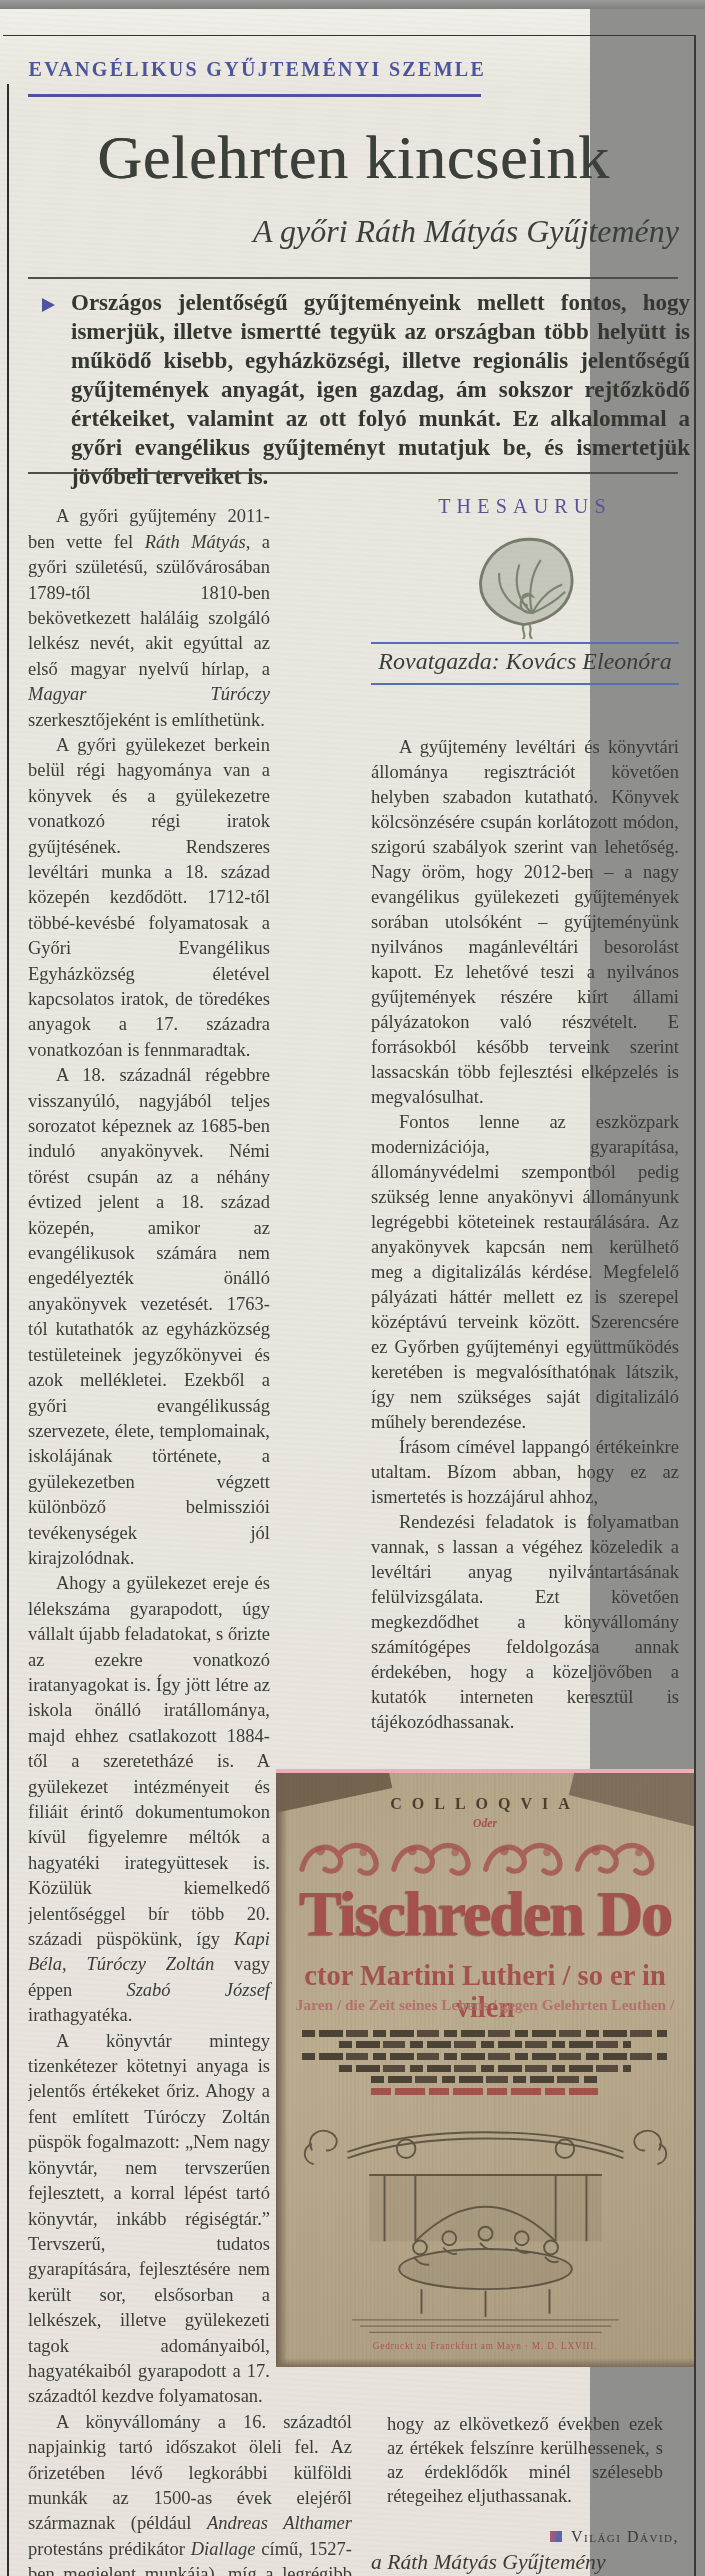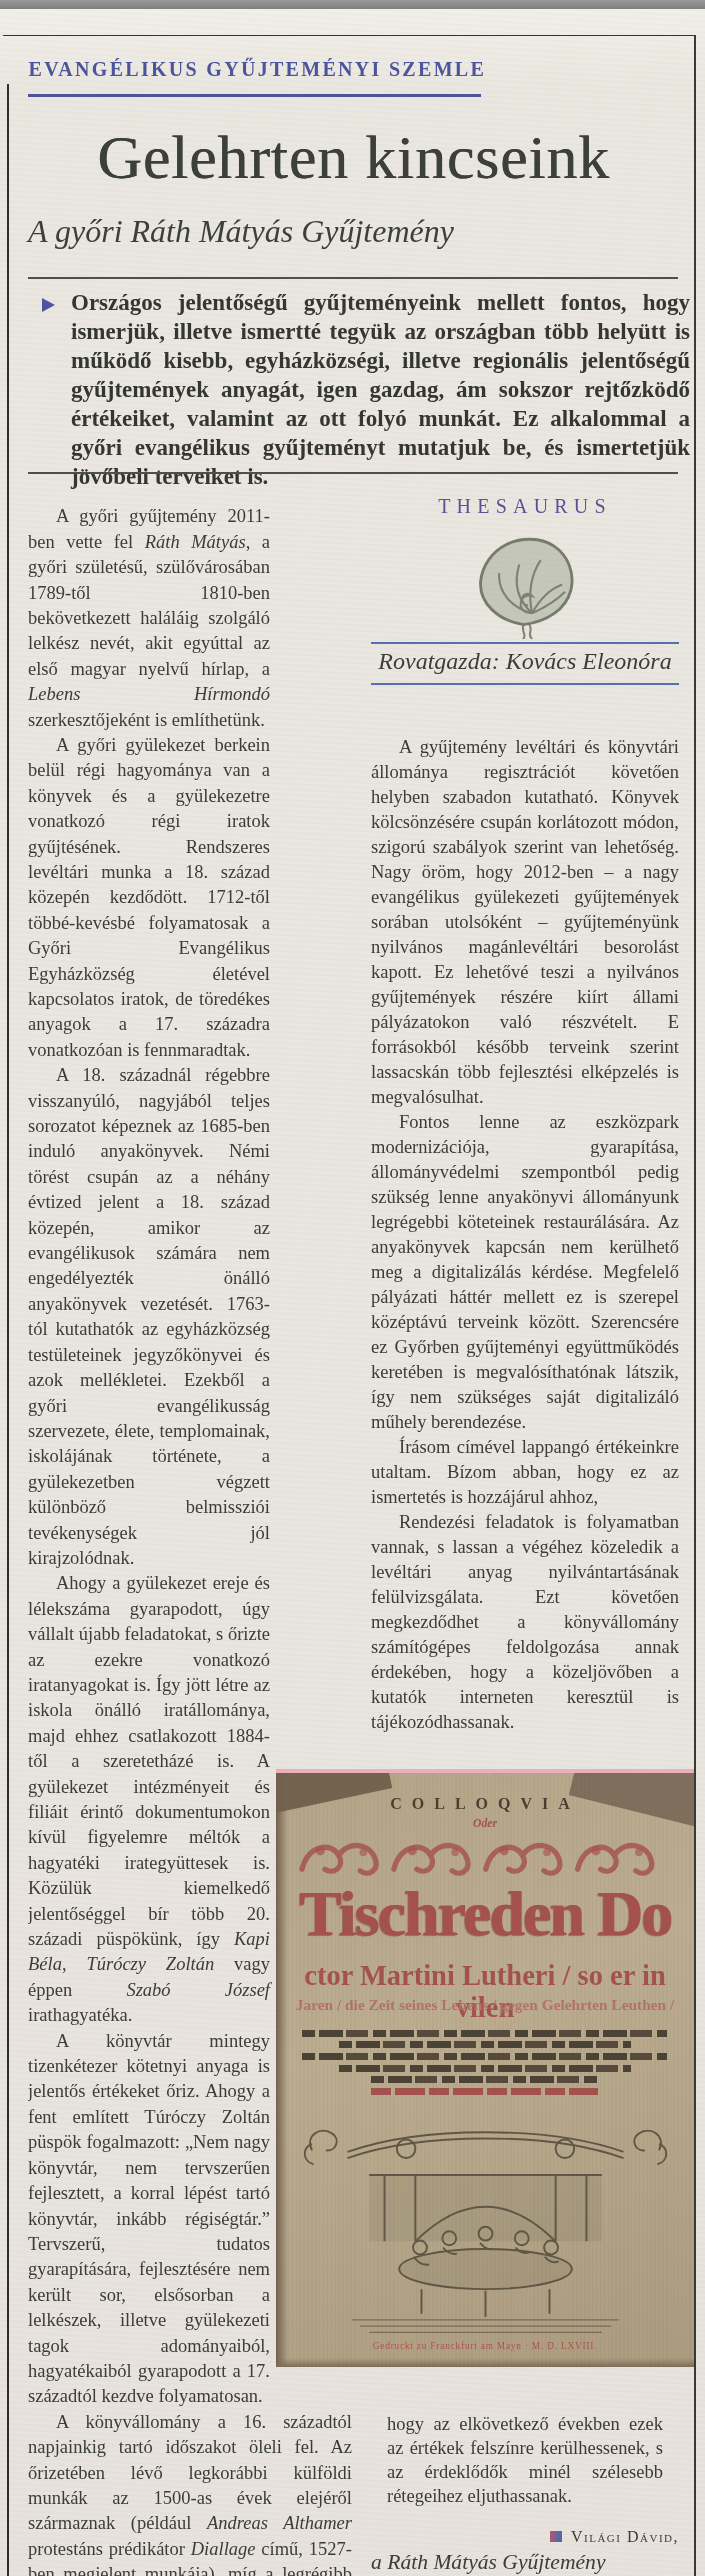--- a/index.html
+++ b/index.html
@@ -1,36 +1,36 @@
 <!DOCTYPE html>
 <html style="font-size:12.3px"><head>
 <meta charset="utf-8">
 <style>
   html,body{margin:0;padding:0;background:#8f8f8d;}
   .stage{position:relative;width:705px;height:2576px;overflow:hidden;
          font-family:"Liberation Serif","DejaVu Serif",serif;background:#8f8f8d;}
   .scan-bar{position:absolute;left:0;top:0;width:705px;height:9.3px;
             background:linear-gradient(180deg,#9a9a98,#7f7f7d);}
-  .page{position:absolute;left:0;top:9.3px;width:705px;height:2567px;
+  .page{position:absolute;left:0;top:9.3px;width:590px;height:2567px;
         background:linear-gradient(180deg,#f1efe9 0%,#eae7e0 3%,#e9e6df 55%,#e7e3dc 100%);}
   .page::before{content:"";position:absolute;inset:0;pointer-events:none;
         background:repeating-linear-gradient(3deg,rgba(120,110,95,.025) 0 2.3px,transparent 2.3px 5.4px);}
   
   .rule-top{position:absolute;left:3.1px;top:25.4px;width:693px;height:1.5px;background:#35352f;}
   .rule-right{position:absolute;left:694px;top:25.4px;width:1.5px;height:2541px;background:#3a3a34;}
   .rule-left{position:absolute;left:7px;top:75px;width:1.5px;height:2495px;background:#2e2e29;}
 
   .kicker{position:absolute;left:28.5px;top:49px;font-size:20px;font-weight:bold;
           letter-spacing:2.3px;color:#4c549c;}
   .kicker-rule{position:absolute;left:28px;top:85px;width:453px;height:2.3px;background:#4c549c;}
 
   .title{position:absolute;left:28px;top:113px;width:651px;text-align:center;
          font-size:62px;color:#3b403a;letter-spacing:0.8px;
          text-shadow:0.5px 0 0 #3b403a;}
-  .subtitle{position:absolute;left:28px;top:204px;width:651px;text-align:left;
+  .subtitle{position:absolute;left:28px;top:204px;width:651px;text-align:right;
          font-size:32px;font-style:italic;color:#3b403a;}
 
   .lead-rule1{position:absolute;left:28px;top:268px;width:650px;height:1.5px;background:#4f4f49;}
   .lead-rule2{position:absolute;left:28px;top:463px;width:650px;height:1.5px;background:#4f4f49;}
   .lead{position:absolute;left:40px;top:279px;width:650px;padding-left:31px;box-sizing:border-box;
         font-weight:bold;font-size:23px;line-height:29px;text-align:justify;color:#34372f;}
   .lead-arrow{position:absolute;left:1.5px;top:9.3px;width:0;height:0;
         border-left:13px solid #4e55a0;border-top:7.7px solid transparent;border-bottom:7.7px solid transparent;}
 
   .col-left{position:absolute;left:28px;top:495px;width:324px;max-height:2082px;overflow:hidden;
@@ -131,21 +131,21 @@
           <path d="M96,142 C102,150 92,156 100,162"></path>
         </g>
       </svg>
       <div class="rubric-rule"></div>
       <div class="rubric-caption">Rovatgazda: Kovács Eleonóra</div>
       <div class="rubric-rule"></div>
     </div>
 
     <div class="col-left" id="left-col">
       <div class="img-spacer"></div>
-    <p class="para"><span>A győri gyűjtemény 2011-ben vette fel </span><i>Ráth Mátyás</i><span>, a győri születésű, szülővárosában 1789-től 1810-ben bekövetkezett haláláig szolgáló lelkész nevét, akit egyúttal az első magyar nyelvű hírlap, a </span><i>Lebens Hírmondó</i><span> szerkesztőjeként is említhetünk.</span></p>
+    <p class="para"><span>A győri gyűjtemény 2011-ben vette fel </span><i>Ráth Mátyás</i><span>, a győri születésű, szülővárosában 1789-től 1810-ben bekövetkezett haláláig szolgáló lelkész nevét, akit egyúttal az első magyar nyelvű hírlap, a </span><i>Magyar Túróczy</i><span> szerkesztőjeként is említhetünk.</span></p>
         <p class="para"><span>A győri gyülekezet berkein belül régi hagyománya van a könyvek és a gyülekezetre vonatkozó régi iratok gyűjtésének. Rendszeres levéltári munka a 18. század közepén kezdődött. 1712-től többé-kevésbé folyamatosak a Győri Evangélikus Egyházközség életével kapcsolatos iratok, de töredékes anyagok a 17. századra vonatkozóan is fennmaradtak.</span></p>
         <p class="para"><span>A 18. századnál régebbre visszanyúló, nagyjából teljes sorozatot képeznek az 1685-ben induló anyakönyvek. Némi törést csupán az a néhány évtized jelent a 18. század közepén, amikor az evangélikusok számára nem engedélyezték önálló anyakönyvek vezetését. 1763-tól kutathatók az egyházközség testületeinek jegyzőkönyvei és azok mellékletei. Ezekből a győri evangélikusság szervezete, élete, templomainak, iskolájának története, a gyülekezetben végzett különböző belmissziói tevékenységek jól kirajzolódnak.</span></p>
         <p class="para"><span>Ahogy a gyülekezet ereje és lélekszáma gyarapodott, úgy vállalt újabb feladatokat, s őrizte az ezekre vonatkozó iratanyagokat is. Így jött létre az iskola önálló iratállománya, majd ehhez csatlakozott 1884-től a szeretetházé is. A gyülekezet intézményeit és filiáit érintő dokumentumokon kívül figyelemre méltók a hagyatéki irategyüttesek is. Közülük kiemelkedő jelentőséggel bír több 20. századi püspökünk, így </span><i>Kapi Béla</i><span>, </span><i>Túróczy Zoltán</i><span> vagy éppen </span><i>Szabó József</i><span> irathagyatéka.</span></p>
         <p class="para"><span>A könyvtár mintegy tizenkétezer kötetnyi anyaga is jelentős értékeket őriz. Ahogy a fent említett Túróczy Zoltán püspök fogalmazott: „Nem nagy könyvtár, nem tervszerűen fejlesztett, a korral lépést tartó könyvtár, inkább régiségtár.” Tervszerű, tudatos gyarapítására, fejlesztésére nem került sor, elsősorban a lelkészek, illetve gyülekezeti tagok adományaiból, hagyatékaiból gyarapodott a 17. századtól kezdve folyamatosan.</span></p>
         <p class="para"><span>A könyvállomány a 16. századtól napjainkig tartó időszakot öleli fel. Az őrizetében lévő legkorábbi külföldi munkák az 1500-as évek elejéről származnak (például </span><i>Andreas Althamer</i><span> protestáns prédikátor </span><i>Diallage</i><span> című, 1527-ben megjelent munkája), míg a legrégibb magyar nyomdatermék a 17. század második feléből való. Kiemelendők a magyar pietizmus nyomdatermékei. Ez az állományrész evangélikus pedagógiai történetünk fontos forrása. Értékes </span></p>
       </div>
     <div class="col-right-top" id="right-col">
         <p class="para"><span>A gyűjtemény levéltári és könyvtári állománya regisztrációt követően helyben szabadon kutatható. Könyvek kölcsönzésére csupán korlátozott módon, szigorú szabályok szerint van lehetőség. Nagy öröm, hogy 2012-ben – a nagy evangélikus gyülekezeti gyűjtemények sorában utolsóként – gyűjteményünk nyilvános magánlevéltári besorolást kapott. Ez lehetővé teszi a nyilvános gyűjtemények részére kiírt állami pályázatokon való részvételt. E forrásokból később terveink szerint lassacskán több fejlesztési elképzelés is megvalósulhat.</span></p>
         <p class="para"><span>Fontos lenne az eszközpark modernizációja, gyarapítása, állományvédelmi szempontból pedig szükség lenne anyakönyvi állományunk legrégebbi köteteinek restaurálására. Az anyakönyvek kapcsán nem kerülhető meg a digitalizálás kérdése. Megfelelő pályázati háttér mellett ez is szerepel középtávú terveink között. Szerencsére ez Győrben gyűjteményi együttműködés keretében is megvalósíthatónak látszik, így nem szükséges saját digitalizáló műhely berendezése.</span></p>
         <p class="para"><span>Írásom címével lappangó értékeinkre utaltam. Bízom abban, hogy ez az ismertetés is hozzájárul ahhoz,</span></p>

